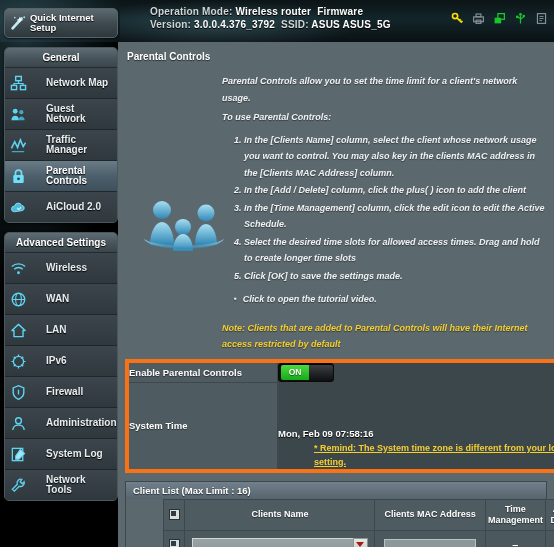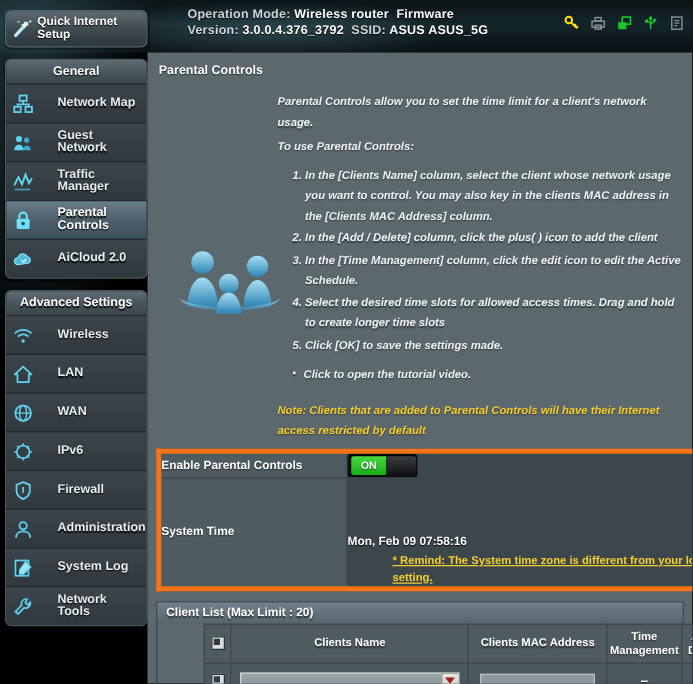--- a/index.html
+++ b/index.html
@@ -252,35 +252,35 @@
             <path d="M4.5 9.8a6.4 6.4 0 019 0" stroke="#5fd3ef" stroke-width="1.4" fill="none"></path>
             <circle cx="9" cy="13.5" r="1.5" fill="#5fd3ef"></circle>
           </svg>
         </span>
         <span class="navlbl">Wireless</span>
       </div>
 
       <div class="navitem">
         <span class="navico">
           <svg width="17" height="17" viewBox="0 0 18 18">
-            <path d="M9 2.5L16 9h-2.2v6.5H4.2V9H2z" fill="none" stroke="#5fd3ef" stroke-width="1.5" stroke-linejoin="round"></path>
-          </svg>
-        </span>
-        <span class="navlbl">LAN</span>
-      </div>
-
-      <div class="navitem">
-        <span class="navico">
-          <svg width="17" height="17" viewBox="0 0 18 18">
             <circle cx="9" cy="9" r="6.6" fill="none" stroke="#5fd3ef" stroke-width="1.5"></circle>
             <ellipse cx="9" cy="9" rx="3" ry="6.6" fill="none" stroke="#5fd3ef" stroke-width="1.2"></ellipse>
             <path d="M2.6 9h12.8" stroke="#5fd3ef" stroke-width="1.2"></path>
           </svg>
         </span>
         <span class="navlbl">WAN</span>
+      </div>
+
+      <div class="navitem">
+        <span class="navico">
+          <svg width="17" height="17" viewBox="0 0 18 18">
+            <path d="M9 2.5L16 9h-2.2v6.5H4.2V9H2z" fill="none" stroke="#5fd3ef" stroke-width="1.5" stroke-linejoin="round"></path>
+          </svg>
+        </span>
+        <span class="navlbl">LAN</span>
       </div>
 
       <div class="navitem">
         <span class="navico">
           <svg width="17" height="17" viewBox="0 0 18 18">
             <circle cx="9" cy="9" r="5.4" fill="none" stroke="#5fd3ef" stroke-width="1.4"></circle>
             <path d="M9 1.6v2.6M9 13.8v2.6M1.6 9h2.6M13.8 9h2.6M4 4l1.9 1.9M12.1 12.1L14 14M14 4l-1.9 1.9M5.9 12.1L4 14" stroke="#5fd3ef" stroke-width="1.3"></path>
           </svg>
         </span>
         <span class="navlbl">IPv6</span>
@@ -382,21 +382,21 @@
         <td class="st-label">System Time</td>
         <td class="st-val">
           <div class="systime">Mon, Feb 09  07:58:16</div>
           <span class="remind">* Remind: The System time zone is different from your locale setting.</span>
         </td>
       </tr>
     </tbody>
       </table>
 
     <div class="clientbox">
-      <div class="cl-title">Client List (Max Limit : 20)</div>
+      <div class="cl-title">Client List (Max Limit : 16)</div>
       <table class="clients">
         <thead>
           <tr>
             <th class="c-chk">
               <span class="chkbox sq"></span>
             </th>
             <th class="c-name">Clients Name</th>
             <th class="c-mac">Clients MAC Address</th>
             <th class="c-time">Time Management</th>
             <th class="c-add">Add / Delete</th>

